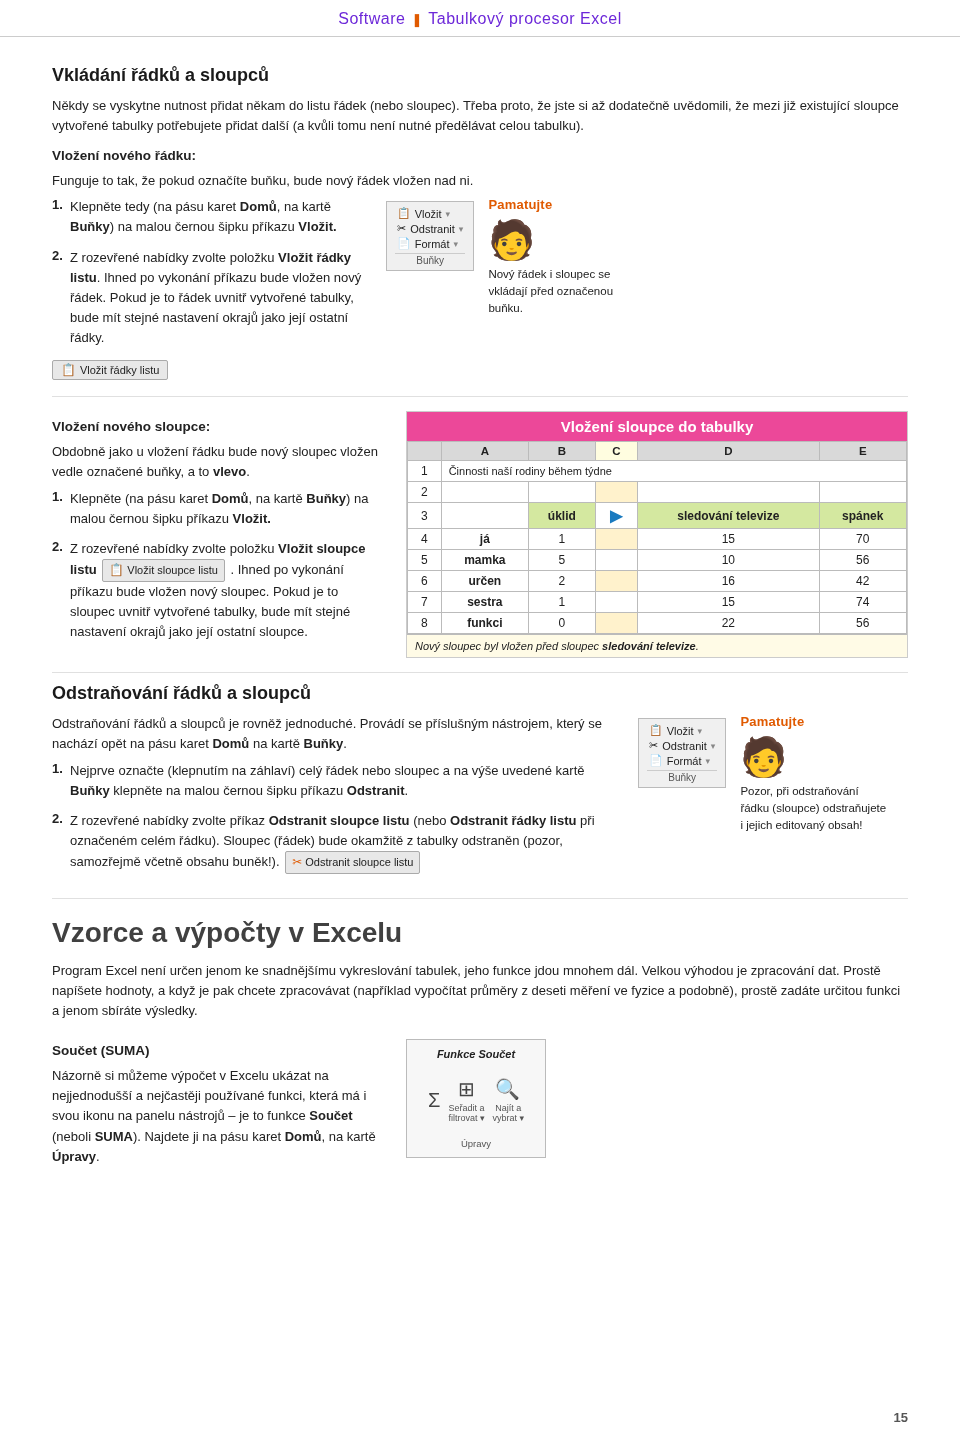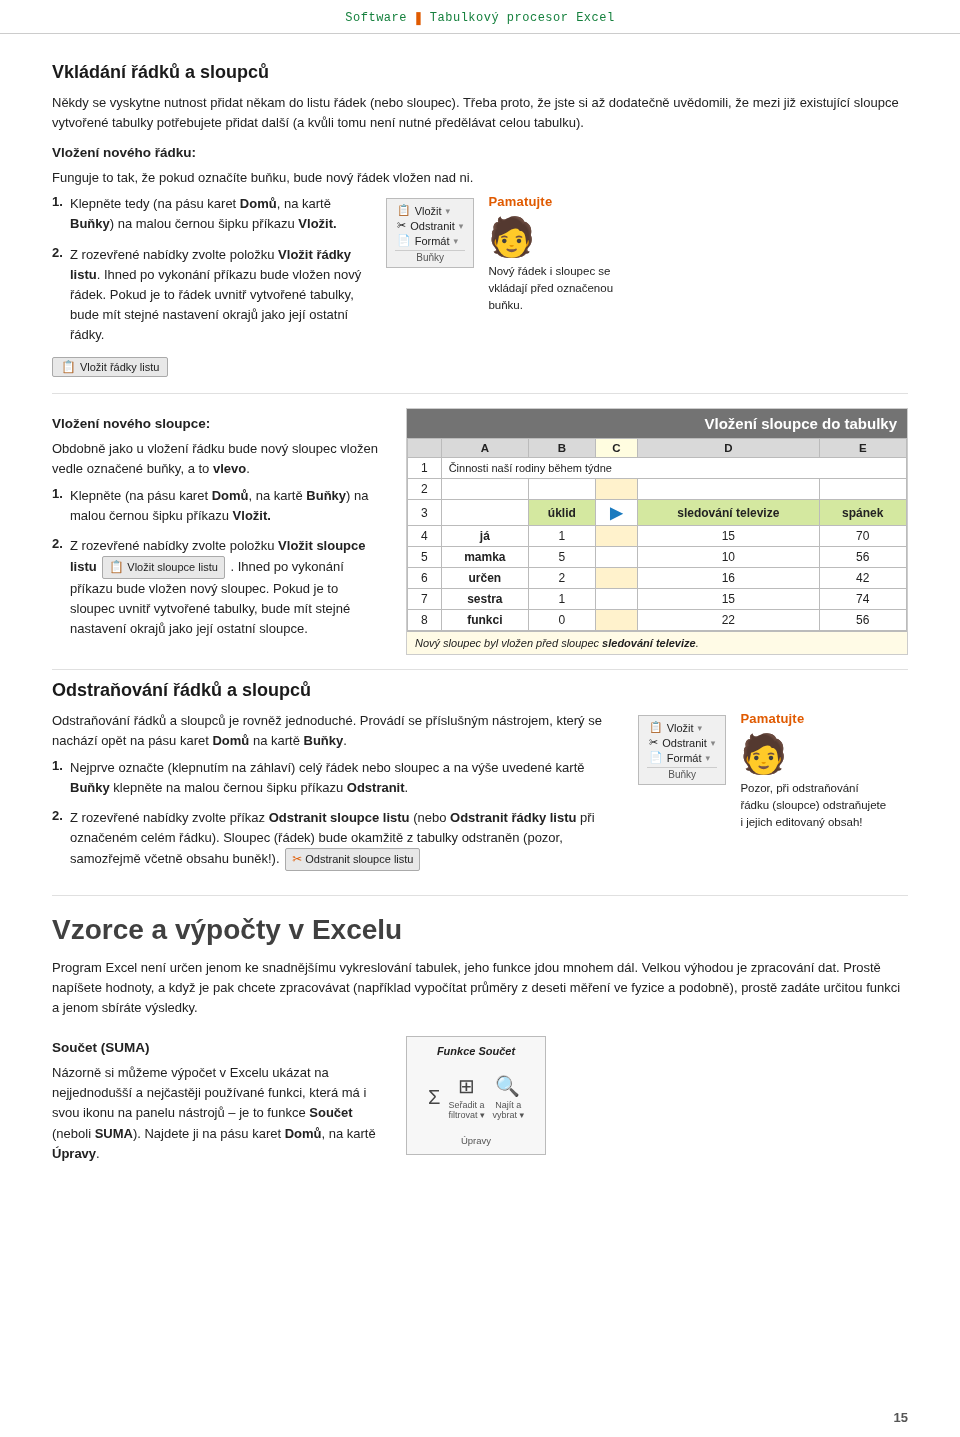--- a/index.html
+++ b/index.html
@@ -16,24 +16,23 @@
     
     .page-header {
       display: flex;
       align-items: center;
       justify-content: center;
       padding: 10px 0 8px 0;
       border-bottom: 1px solid #ccc;
       margin-bottom: 0;
     }
     .header-text {
-      font-size: 12px;
-      color: #15803d;
+      font-size: 16px;
+      color: #6d28d9;
       letter-spacing: 0.5px;
-      font-family: Liberation Mono, monospace;
     }
     .header-separator {
       color: #e05a00;
       margin: 0 6px;
       font-size: 13px;
     }
 
     
     .page-content {
       padding: 24px 52px 24px 52px;
@@ -173,26 +172,26 @@
     }
 
     
     .table-section {
       background: #fff;
       border: 1px solid #ccc;
       padding: 0;
       margin-top: 4px;
     }
     .table-title {
-      background: #737373;
+      background: #ec4899;
       color: #fff;
       font-size: 15px;
       font-weight: bold;
-      text-align: right;
-      padding: 6px 10px;
+      text-align: center;
+      padding: 6px 16px;
     }
     .data-table {
       border-collapse: collapse;
       width: 100%;
       font-size: 12px;
     }
     .data-table th, .data-table td {
       border: 1px solid #bbb;
       padding: 3px 7px;
       text-align: center;

